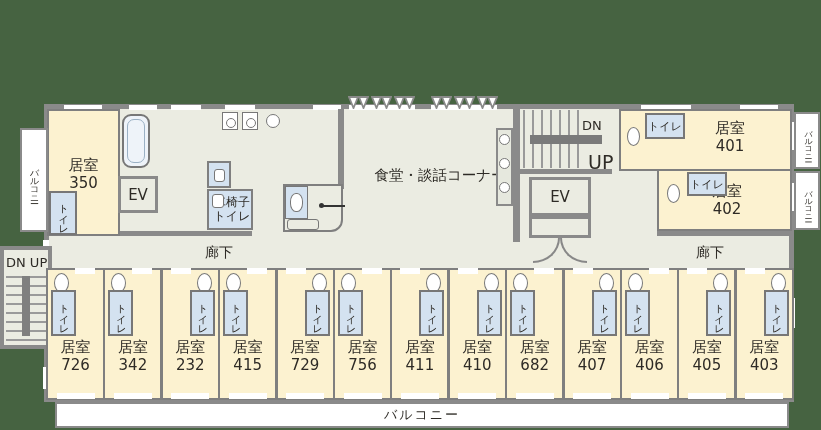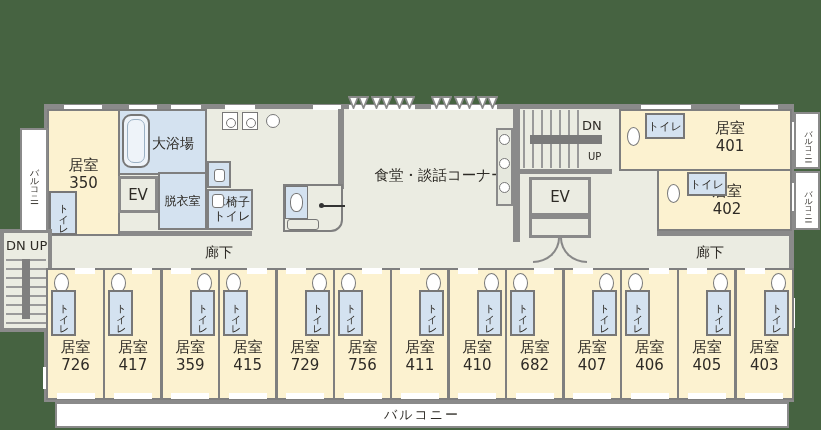--- a/index.html
+++ b/index.html
@@ -103,32 +103,26 @@
   <div class="abs room" style="left:47px;top:109px;width:73px;height:127px;">
     <div class="abs lbl2" style="left:0;right:0;top:46px;">
       <span>居室</span><br>
       <span>350</span>
     </div>
   </div>
   <div class="abs wcbox" style="left:49px;top:191px;width:28px;height:44px;">
     <span class="vtext" style="font-size:10px;">トイレ</span>
   </div>
 
-  <div class="abs wet" style="left:118px;top:109px;width:89px;height:66px;">
-    <div class="abs" style="left:32px;top:24px;font-size:14px;white-space:nowrap;">大浴場</div>
-  </div>
   <div class="abs tub" style="left:122px;top:114px;width:28px;height:54px;"></div>
 
   <div class="abs ev" style="left:118px;top:176px;width:40px;height:37px;">
     <span>EV</span>
   </div>
 
-  <div class="abs wet" style="left:158px;top:172px;width:49px;height:58px;display:flex;align-items:center;justify-content:center;">
-    <span style="font-size:12px;white-space:nowrap;">脱衣室</span>
-  </div>
 
   <div class="abs washer" style="left:222px;top:112px;width:16px;height:18px;"></div>
   <div class="abs washer" style="left:242px;top:112px;width:16px;height:18px;"></div>
   <div class="abs sinkc" style="left:266px;top:114px;width:14px;height:14px;"></div>
 
   <div class="abs wet" style="left:207px;top:161px;width:24px;height:27px;">
     <div class="abs fixt" style="left:5px;top:6px;width:11px;height:13px;"></div>
   </div>
 
   <div class="abs wet" style="left:207px;top:189px;width:46px;height:41px;">
@@ -150,21 +144,21 @@
   <div class="abs" style="left:350px;top:166px;width:180px;text-align:center;font-size:14.5px;white-space:nowrap;">食堂・談話コーナー</div>
   <div class="abs" style="left:496px;top:128px;width:17px;height:78px;background:#e6e8de;border:2px solid var(--c-wall);box-sizing:border-box;"></div>
   <div class="abs sinkc" style="left:499px;top:134px;width:11px;height:11px;"></div>
   <div class="abs sinkc" style="left:499px;top:158px;width:11px;height:11px;"></div>
   <div class="abs sinkc" style="left:499px;top:182px;width:11px;height:11px;"></div>
 
   <div class="abs treads-v" style="left:523px;top:110px;width:62px;height:58px;"></div>
   <div class="abs" style="left:530px;top:135px;width:72px;height:9px;background:#7a7a7a;"></div>
   <div class="abs wall" style="left:520px;top:169px;width:92px;height:5px;"></div>
   <div class="abs" style="left:582px;top:118px;font-size:13px;">DN</div>
-  <div class="abs" style="left:588px;top:151px;font-size:10px;">UP</div>
+  <div class="abs" style="left:588px;top:151px;font-size:19px;">UP</div>
 
   <div class="abs ev" style="left:529px;top:177px;width:62px;height:39px;">
     <span>EV</span>
   </div>
   <div class="abs" style="left:529px;top:216px;width:62px;height:22px;background:var(--c-floor);border:3px solid var(--c-wall);box-sizing:border-box;"></div>
   <div class="abs arcL" style="left:533px;top:238px;width:27px;height:25px;"></div>
   <div class="abs arcR" style="left:560px;top:238px;width:27px;height:25px;"></div>
 
   <div class="abs room" style="left:619px;top:109px;width:173px;height:62px;">
     <div class="abs lbl2" style="left:71px;top:9px;width:76px;">
@@ -184,21 +178,21 @@
     </div>
   </div>
   <div class="abs wcbox" style="left:687px;top:172px;width:40px;height:24px;">
     <span style="font-size:11px;white-space:nowrap;">トイレ</span>
   </div>
   <div class="abs basin" style="left:667px;top:184px;width:13px;height:19px;"></div>
 
   <div class="abs" style="left:189px;top:244px;width:60px;text-align:center;font-size:14px;">廊下</div>
   <div class="abs" style="left:680px;top:244px;width:60px;text-align:center;font-size:14px;">廊下</div>
 
-  <div class="abs" style="left:0;top:229px;width:52px;height:103px;background:var(--c-floor);border:4px solid var(--c-wall);box-sizing:border-box;padding-left:30px;">
+  <div class="abs" style="left:0;top:246px;width:52px;height:103px;background:var(--c-floor);border:4px solid var(--c-wall);box-sizing:border-box;padding-left:30px;">
     <div class="abs" style="left:2px;top:5px;font-size:13px;white-space:nowrap;">DN UP</div>
     <div class="abs treads-h" style="left:2px;top:26px;right:2px;bottom:3px;"></div>
     <div class="abs" style="left:50%;top:26px;width:8px;height:60px;transform:translateX(-50%);background:#7f7f7f;"></div>
   </div>
 
   <div class="abs balcony" style="left:20px;top:128px;width:28px;height:104px;">
     <span class="vtext" style="font-size:9px;">バルコニー</span>
   </div>
   <div class="abs balcony" style="left:794px;top:112px;width:26px;height:57px;">
     <span class="vtext" style="font-size:8px;">バルコニー</span>
@@ -224,33 +218,33 @@
     <div class="bwin"></div>
   </div>
       <div class="broom toilet-left" style="left: 103.4px;">
     <div class="door"></div>
     <div class="basin"></div>
     <div class="wc">
       <span class="vtext">トイレ</span>
     </div>
     <div class="lbl">
       <span>居室</span><br>
-      <span>417</span>
+      <span>342</span>
     </div>
     <div class="bwin"></div>
   </div>
       <div class="broom toilet-right" style="left: 160.8px;">
     <div class="door"></div>
     <div class="basin"></div>
     <div class="wc">
       <span class="vtext">トイレ</span>
     </div>
     <div class="lbl">
       <span>居室</span><br>
-      <span>359</span>
+      <span>232</span>
     </div>
     <div class="bwin"></div>
   </div>
       <div class="broom toilet-left" style="left: 218.2px;">
     <div class="door"></div>
     <div class="basin"></div>
     <div class="wc">
       <span class="vtext">トイレ</span>
     </div>
     <div class="lbl">

